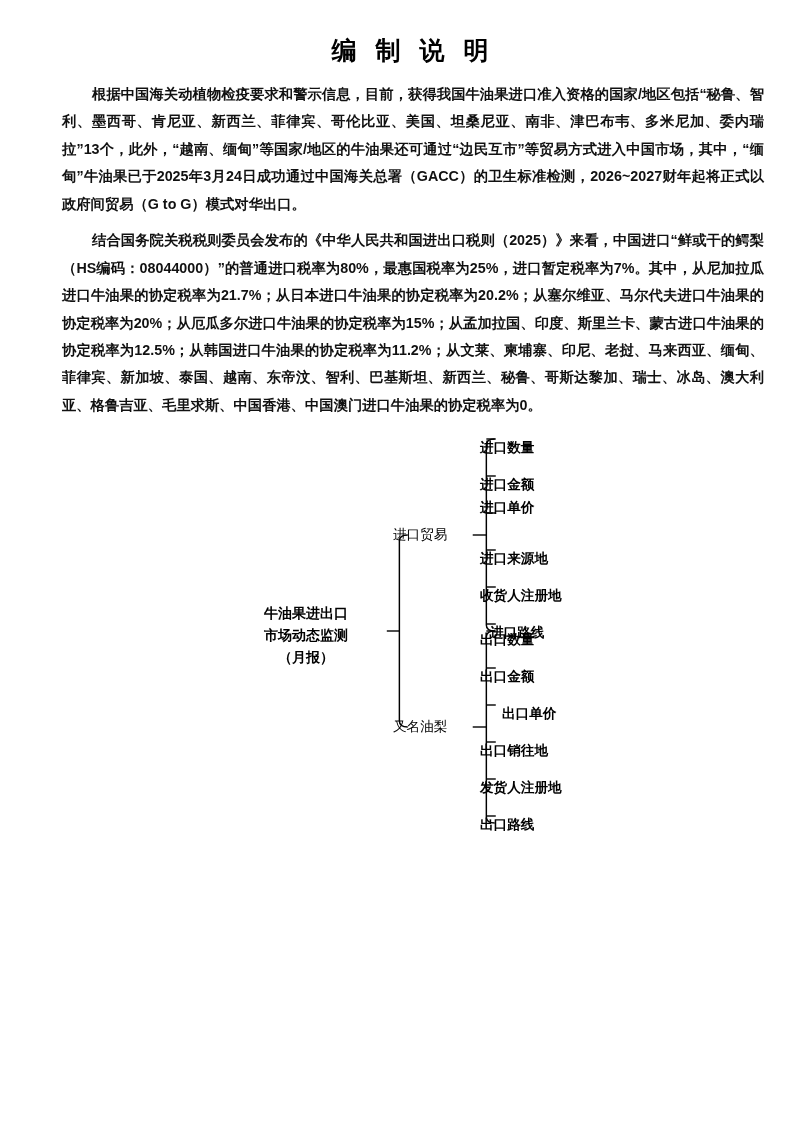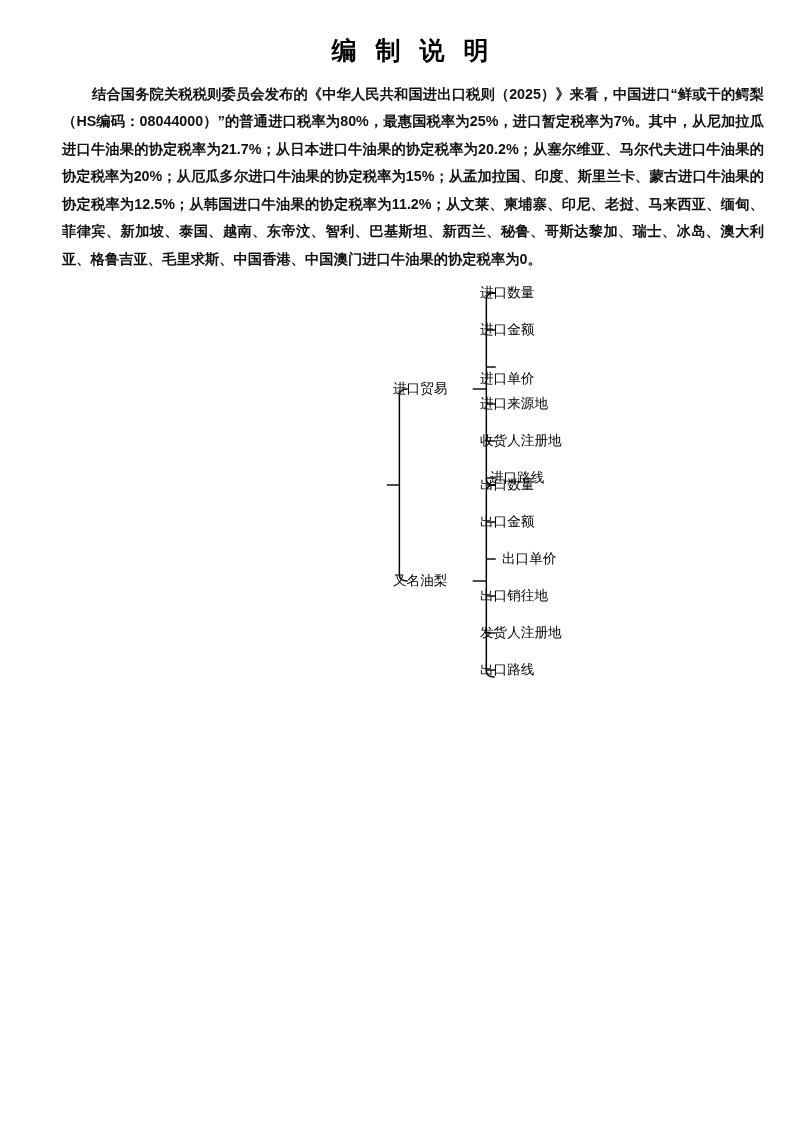--- a/index.html
+++ b/index.html
@@ -62,40 +62,42 @@
   .branch-label {
     position: absolute;
     font-size: 13.6px;
     font-weight: normal;
     color: #000;
     white-space: nowrap;
   }
   .leaf-label {
     position: absolute;
     font-size: 13.6px;
-    font-weight: normal;
+    font-weight: bold;
     color: #000;
     white-space: nowrap;
+    margin-top: 9px;
   }
   svg.connectors {
     position: absolute;
     left: 0;
     top: 0;
     width: 100%;
     height: 400px;
     pointer-events: none;
   }
 </style>
 </head>
 <body>
 
 <div class="page">
 
   <div class="doc-title">编 制 说 明</div>
 
+  <p class="para">根据中国海关动植物检疫要求和警示信息，目前，获得我国牛油果进口准入资格的国家/地区包括“秘鲁、智利、墨西哥、肯尼亚、新西兰、菲律宾、哥伦比亚、美国、坦桑尼亚、南非、津巴布韦、多米尼加、委内瑞拉”13个，此外，“越南、缅甸”等国家/地区的牛油果还可通过“边民互市”等贸易方式进入中国市场，其中，“缅甸”牛油果已于2025年3月24日成功通过中国海关总署（GACC）的卫生标准检测，2026~2027财年起将正式以政府间贸易（G to G）模式对华出口。</p>
 
   <p class="para"><span>结合国务院关税税则委员会发布的《中华人民共和国进出口税则（2025）》来看，中国进口</span><span class="bold-inline">“鲜或干的鳄梨（HS编码：08044000）”</span><span>的普通进口税率为80%，最惠国税率为25%，进口暂定税率为7%。其中，从尼加拉瓜进口牛油果的协定税率为21.7%；从日本进口牛油果的协定税率为20.2%；从塞尔维亚、马尔代夫进口牛油果的协定税率为20%；从厄瓜多尔进口牛油果的协定税率为15%；从孟加拉国、印度、斯里兰卡、蒙古进口牛油果的协定税率为12.5%；从韩国进口牛油果的协定税率为11.2%；从文莱、柬埔寨、印尼、老挝、马来西亚、缅甸、菲律宾、新加坡、泰国、越南、东帝汶、智利、巴基斯坦、新西兰、秘鲁、哥斯达黎加、瑞士、冰岛、澳大利亚、格鲁吉亚、毛里求斯、中国香港、中国澳门进口牛油果的协定税率为0。</span></p>
 
   <div class="diagram">
 
     <svg class="connectors" viewBox="0 0 670 400" preserveAspectRatio="none">
 
       <path d="M 310 198 L 322 198" stroke="#000" stroke-width="1.4" fill="none"></path>
 
       <path d="M 322 108 L 322 288" stroke="#000" stroke-width="1.4" fill="none"></path>
@@ -121,27 +123,32 @@
       <path d="M 405 384 Q 405 390 413 390" stroke="#000" stroke-width="1.4" fill="none"></path>
 
       <path d="M 405 198 L 414 198" stroke="#000" stroke-width="1.4" fill="none"></path>
       <path d="M 405 235 L 414 235" stroke="#000" stroke-width="1.4" fill="none"></path>
       <path d="M 405 272 L 414 272" stroke="#000" stroke-width="1.4" fill="none"></path>
       <path d="M 405 309 L 414 309" stroke="#000" stroke-width="1.4" fill="none"></path>
       <path d="M 405 346 L 414 346" stroke="#000" stroke-width="1.4" fill="none"></path>
       <path d="M 405 383 L 414 383" stroke="#000" stroke-width="1.4" fill="none"></path>
     </svg>
 
+    <div class="root-label">
+      <div>牛油果进出口</div>
+      <div>市场动态监测</div>
+      <div>（月报）</div>
+    </div>
 
     <div class="branch-label" style="left:331px; top:93px;">进口贸易</div>
     <div class="branch-label" style="left:331px; top:285px;">又名油梨</div>
 
     <div class="leaf-label" style="left:418px; top:-3px;">进口数量</div>
     <div class="leaf-label" style="left:418px; top:34px;">进口金额</div>
-    <div class="leaf-label" style="left:418px; top:83px;">进口单价</div>
+    <div class="leaf-label" style="left:418px; top:57px;">进口单价</div>
     <div class="leaf-label" style="left:418px; top:108px;">进口来源地</div>
     <div class="leaf-label" style="left:418px; top:145px;">收货人注册地</div>
     <div class="leaf-label" style="left:428px; top:182px;">进口路线</div>
 
     <div class="leaf-label" style="left:418px; top:189px;">出口数量</div>
     <div class="leaf-label" style="left:418px; top:226px;">出口金额</div>
     <div class="leaf-label" style="left:440px; top:263px;">出口单价</div>
     <div class="leaf-label" style="left:418px; top:300px;">出口销往地</div>
     <div class="leaf-label" style="left:418px; top:337px;">发货人注册地</div>
     <div class="leaf-label" style="left:418px; top:374px;">出口路线</div>

